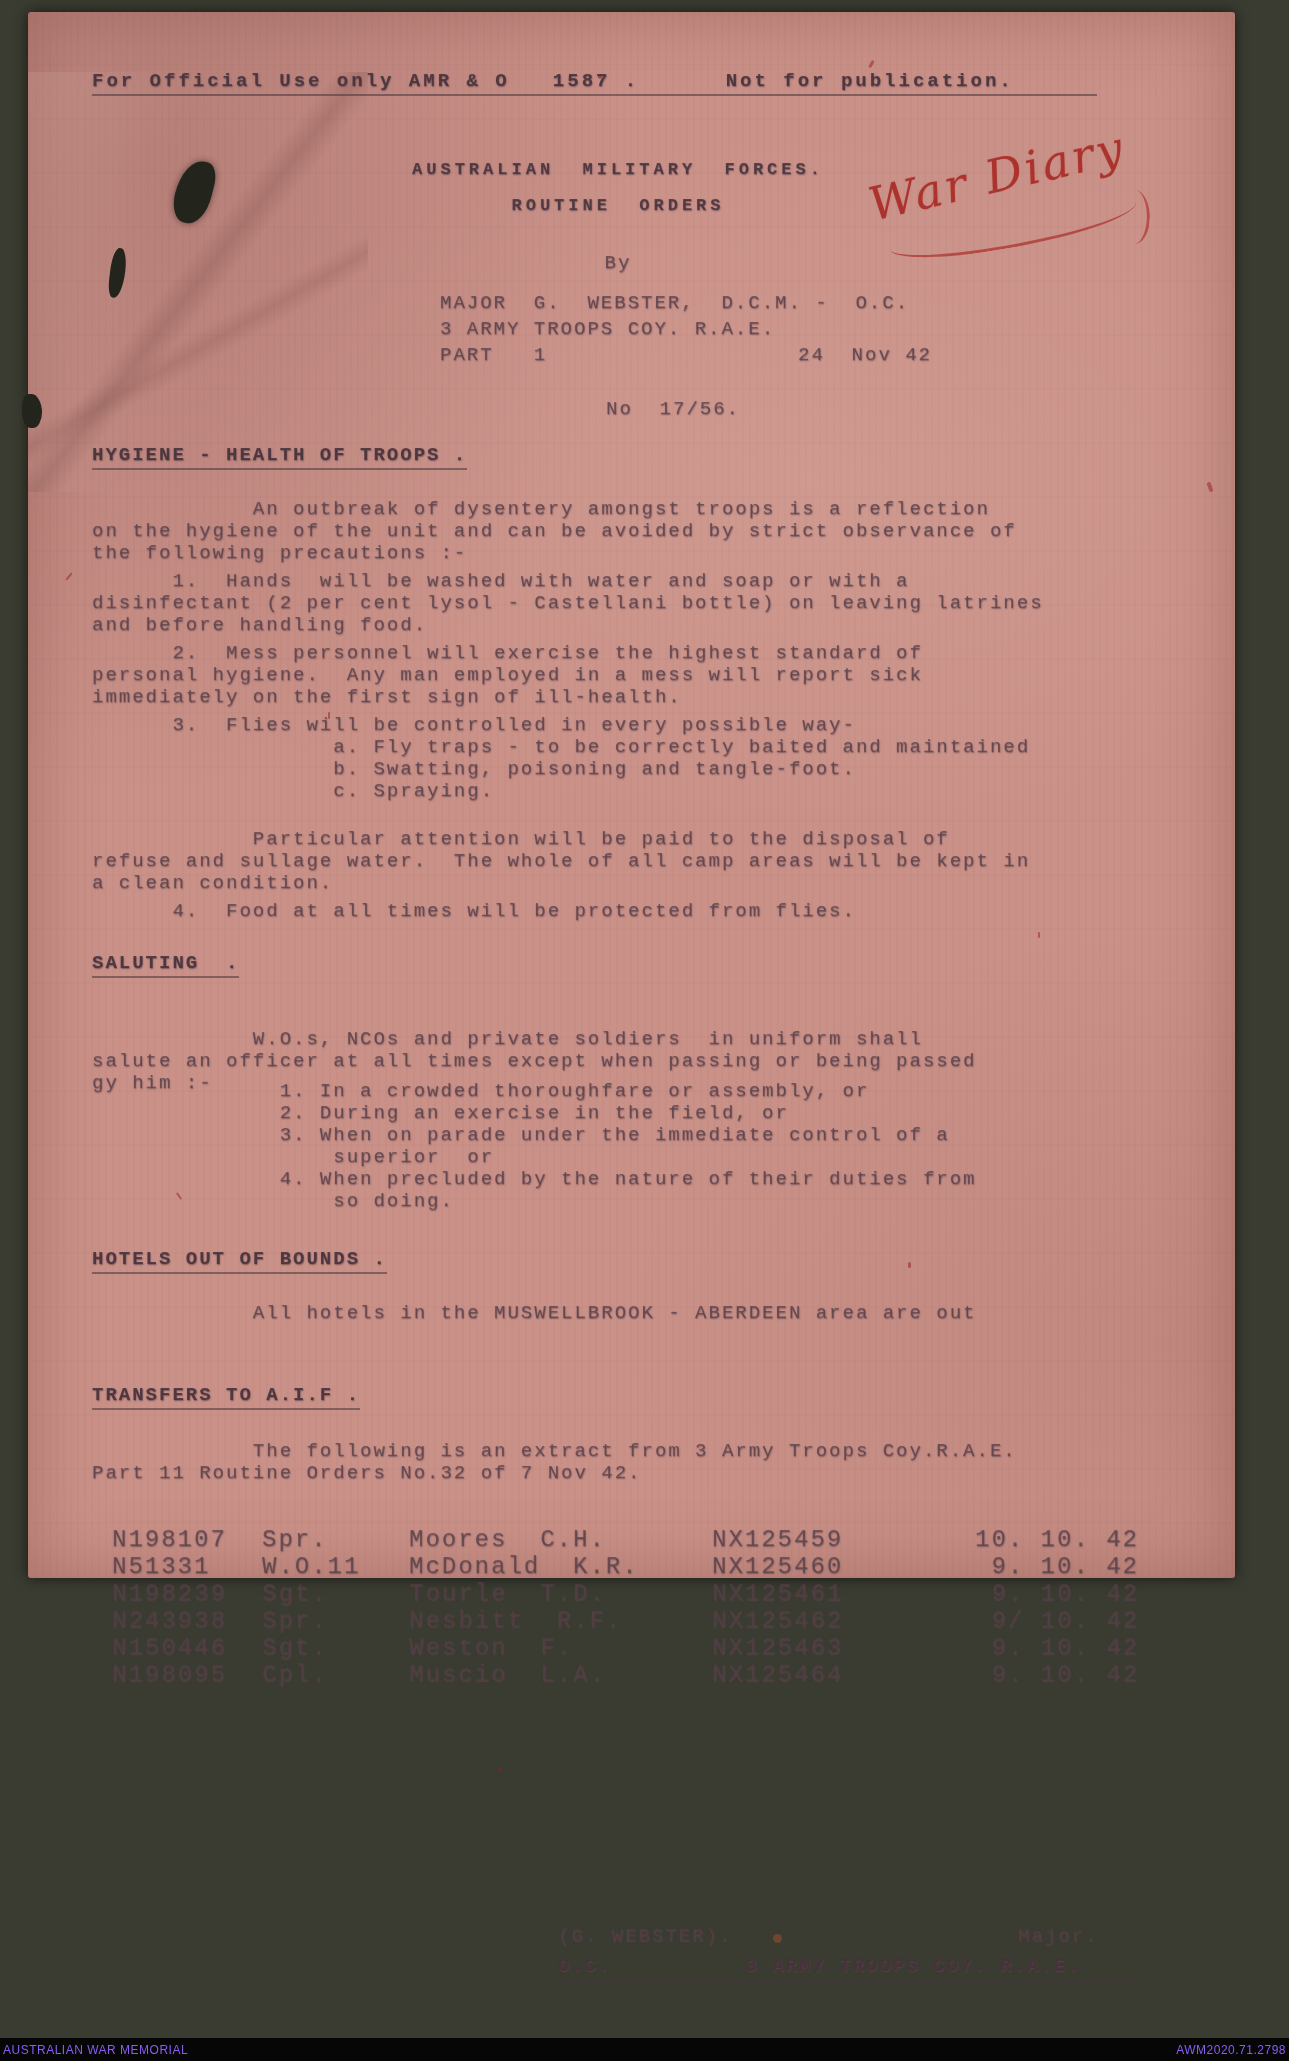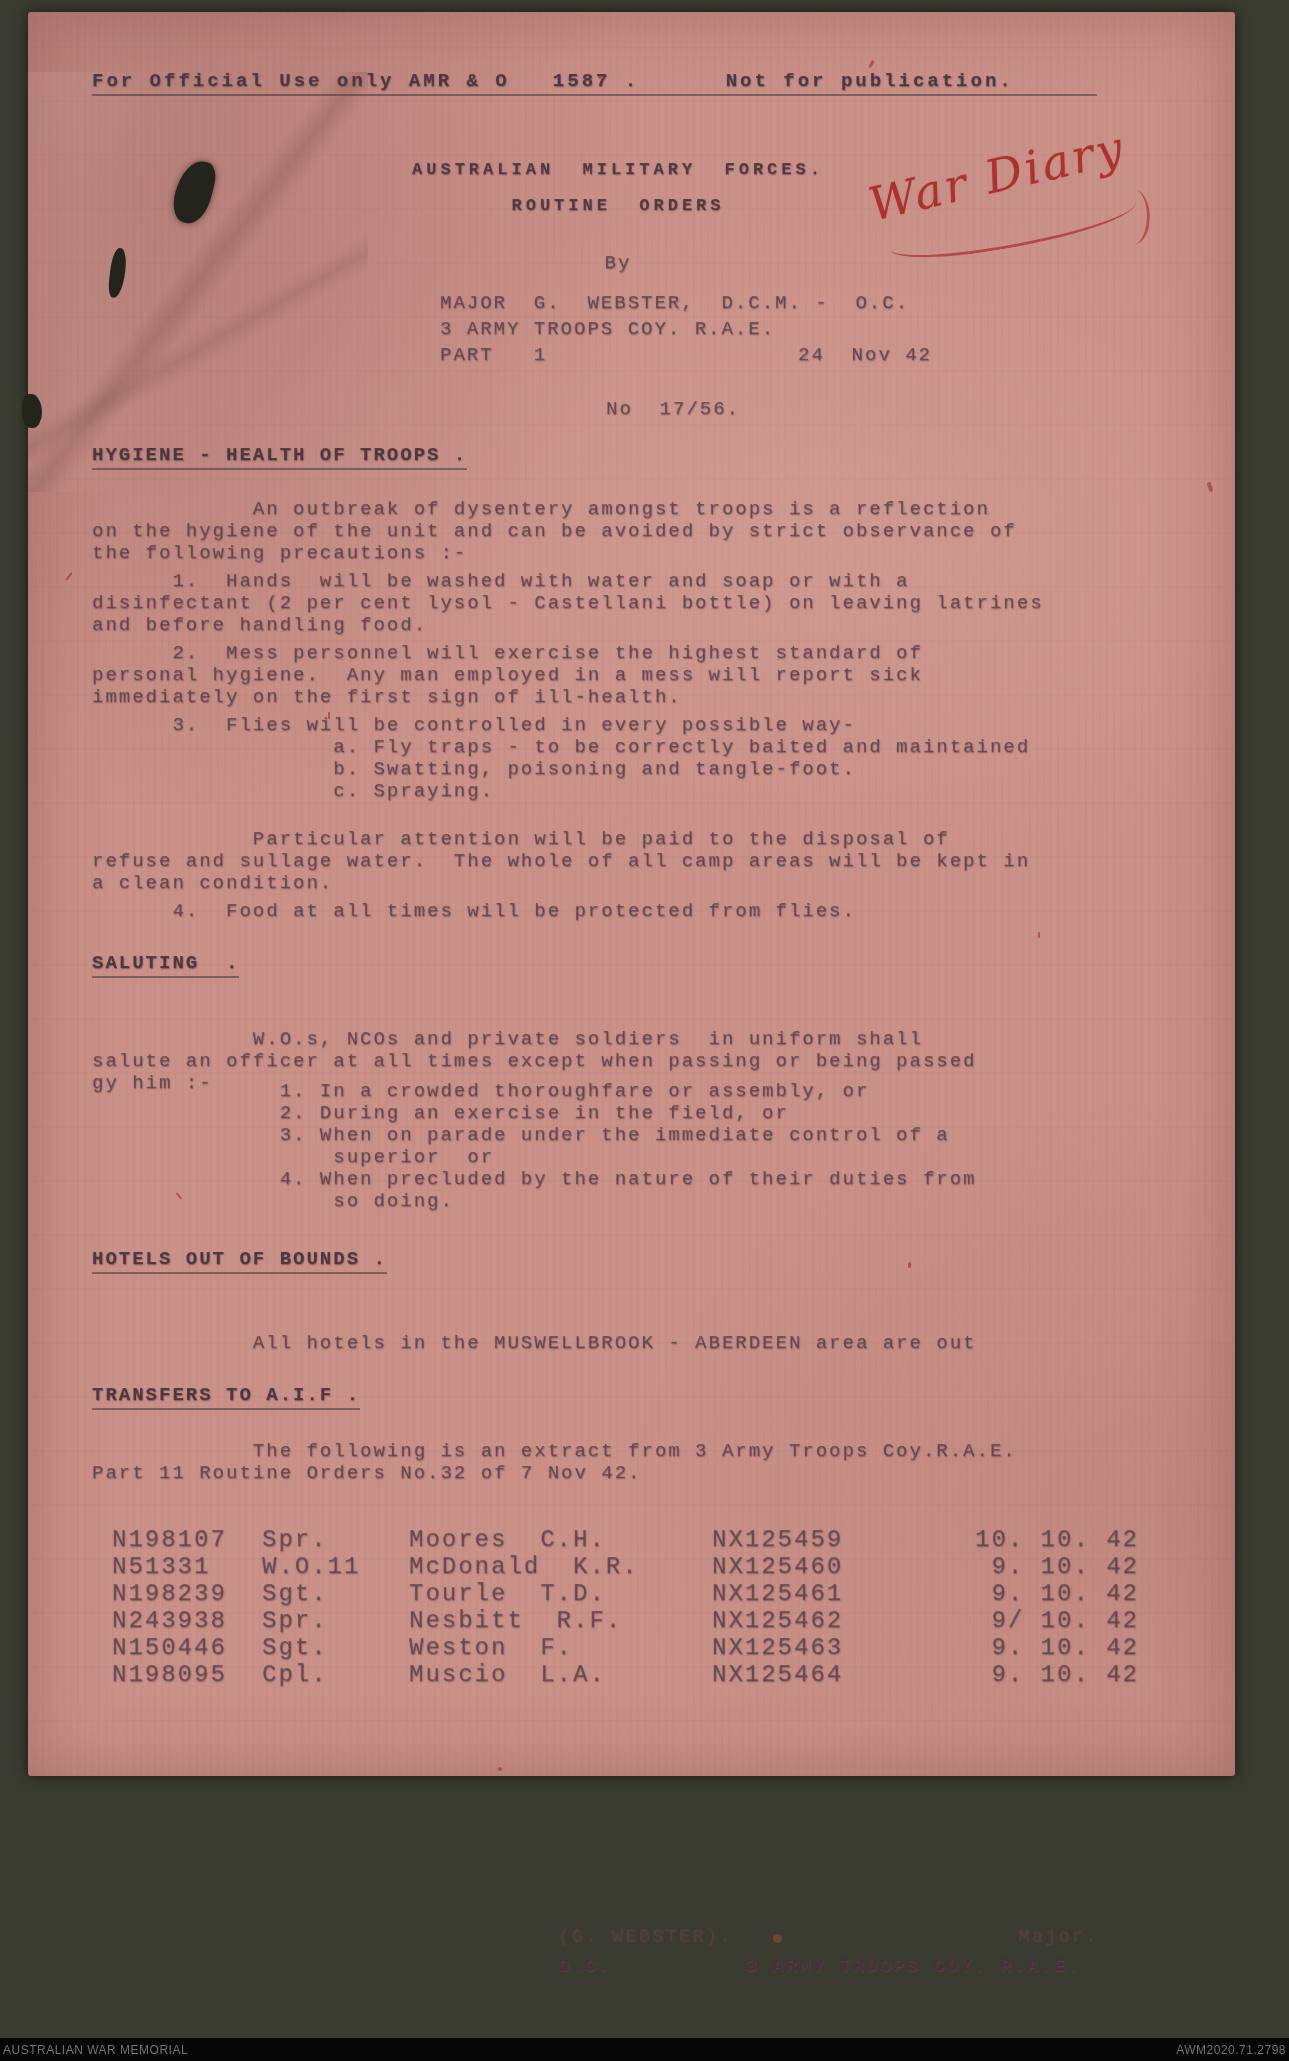--- a/index.html
+++ b/index.html
@@ -5,21 +5,21 @@
   html,body{margin:0;padding:0;background:#14150f;}
   .stage{
     position:relative;
     width:1289px;height:2061px;
     background:#3a3c31;
     overflow:hidden;
     font-family:"Liberation Mono","DejaVu Sans Mono",monospace;
   }
   
   .paper{
-    position:absolute;left:28px;top:12px;width:1207px;height:1764px;
+    position:absolute;left:28px;top:12px;width:1207px;height:1566px;
     background:
       radial-gradient(ellipse 900px 500px at 65% 30%, rgba(255,230,220,0.10), transparent 70%),
       radial-gradient(ellipse 700px 900px at 10% 10%, rgba(90,45,45,0.18), transparent 70%),
       radial-gradient(ellipse 800px 600px at 95% 85%, rgba(120,70,60,0.12), transparent 70%),
       repeating-linear-gradient(90deg, rgba(60,20,20,0.025) 0 2px, transparent 2px 7px),
       repeating-linear-gradient(0deg, rgba(60,20,20,0.02) 0 2px, transparent 2px 54px),
       #ca9188;
     box-shadow: inset 0 0 70px rgba(110,55,50,.35), 0 0 14px rgba(0,0,0,.6);
     border-radius:3px;
   }
@@ -94,21 +94,21 @@
     border-radius:0 80% 60% 40%;
     transform:rotate(18deg);
   }
   
   .caption-bar{
     position:absolute;left:0;bottom:0;width:1289px;height:23px;
     background:#060606;
     display:flex;justify-content:space-between;align-items:center;
     padding:0 3px;box-sizing:border-box;
     font-family:"Liberation Sans","DejaVu Sans",sans-serif;
-    font-size:12px;color:#737373;letter-spacing:.5px;
+    font-size:12px;color:#8b5cf6;letter-spacing:.5px;
   }
 </style>
 </head>
 <body>
 
 <div class="stage">
 
   <div class="paper">
     <div class="crease"></div>
     <div class="tear t1"></div>
@@ -194,21 +194,21 @@
       <div class="tl">              2. During an exercise in the field, or</div>
       <div class="tl">              3. When on parade under the immediate control of a</div>
       <div class="tl">                  superior  or</div>
       <div class="tl">              4. When precluded by the nature of their duties from</div>
       <div class="tl">                  so doing.</div>
     </div>
 
     <div class="block heading" style="top:1236px;">
       <div class="tl strong underlined">HOTELS OUT OF BOUNDS .</div>
     </div>
-    <div class="block" style="top:1290px;margin-top:30px;">
+    <div class="block" style="top:1290px;">
       <div class="tl">            All hotels in the MUSWELLBROOK - ABERDEEN area are out</div>
     </div>
 
     <div class="block heading" style="top:1372px;">
       <div class="tl strong underlined">TRANSFERS TO A.I.F .</div>
     </div>
     <div class="block" style="top:1428px;">
       <div class="tl">            The following is an extract from 3 Army Troops Coy.R.A.E.</div>
       <div class="tl">Part 11 Routine Orders No.32 of 7 Nov 42.</div>
     </div>

